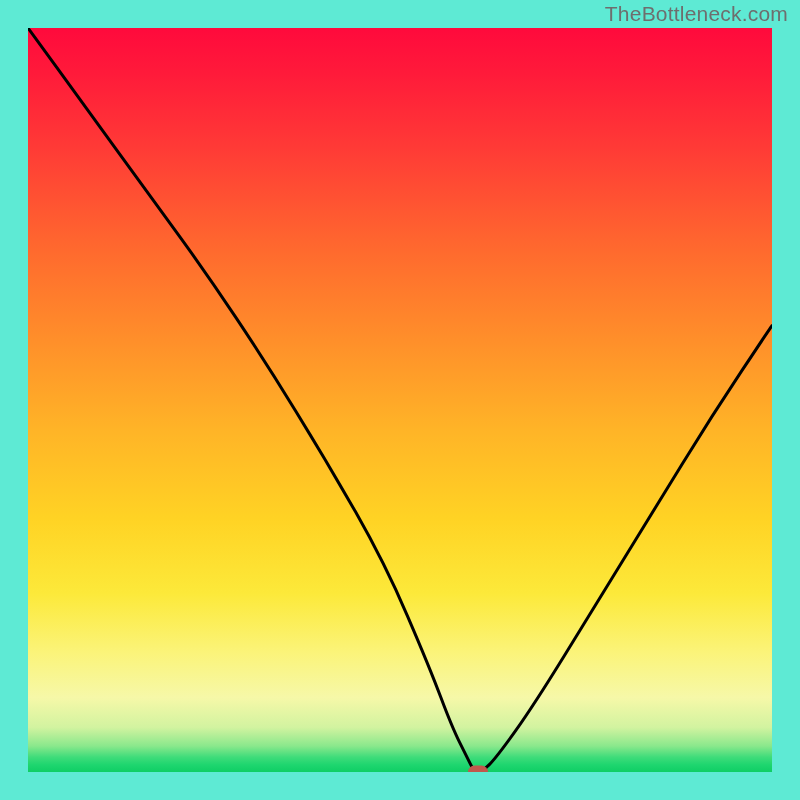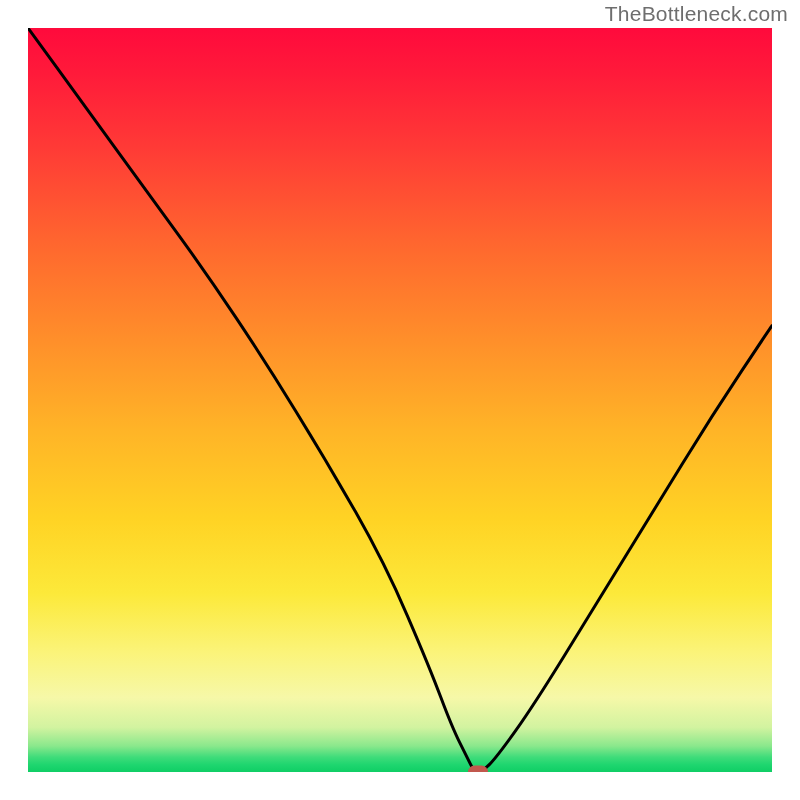--- a/index.html
+++ b/index.html
@@ -8,21 +8,21 @@
     width: 800px;
     height: 800px;
     background: #000;
     overflow: hidden;
     font-family: Arial, Helvetica, sans-serif;
   }
   .frame {
     position: relative;
     width: 800px;
     height: 800px;
-    background: #ffffff;
+    background: #5eead4;
     text-decoration: underline;
   }
   .watermark {
     position: absolute;
     top: 2px;
     right: 12px;
     color: #6e6e6e;
     font-size: 21px;
     font-weight: 500;
     letter-spacing: 0.2px;

